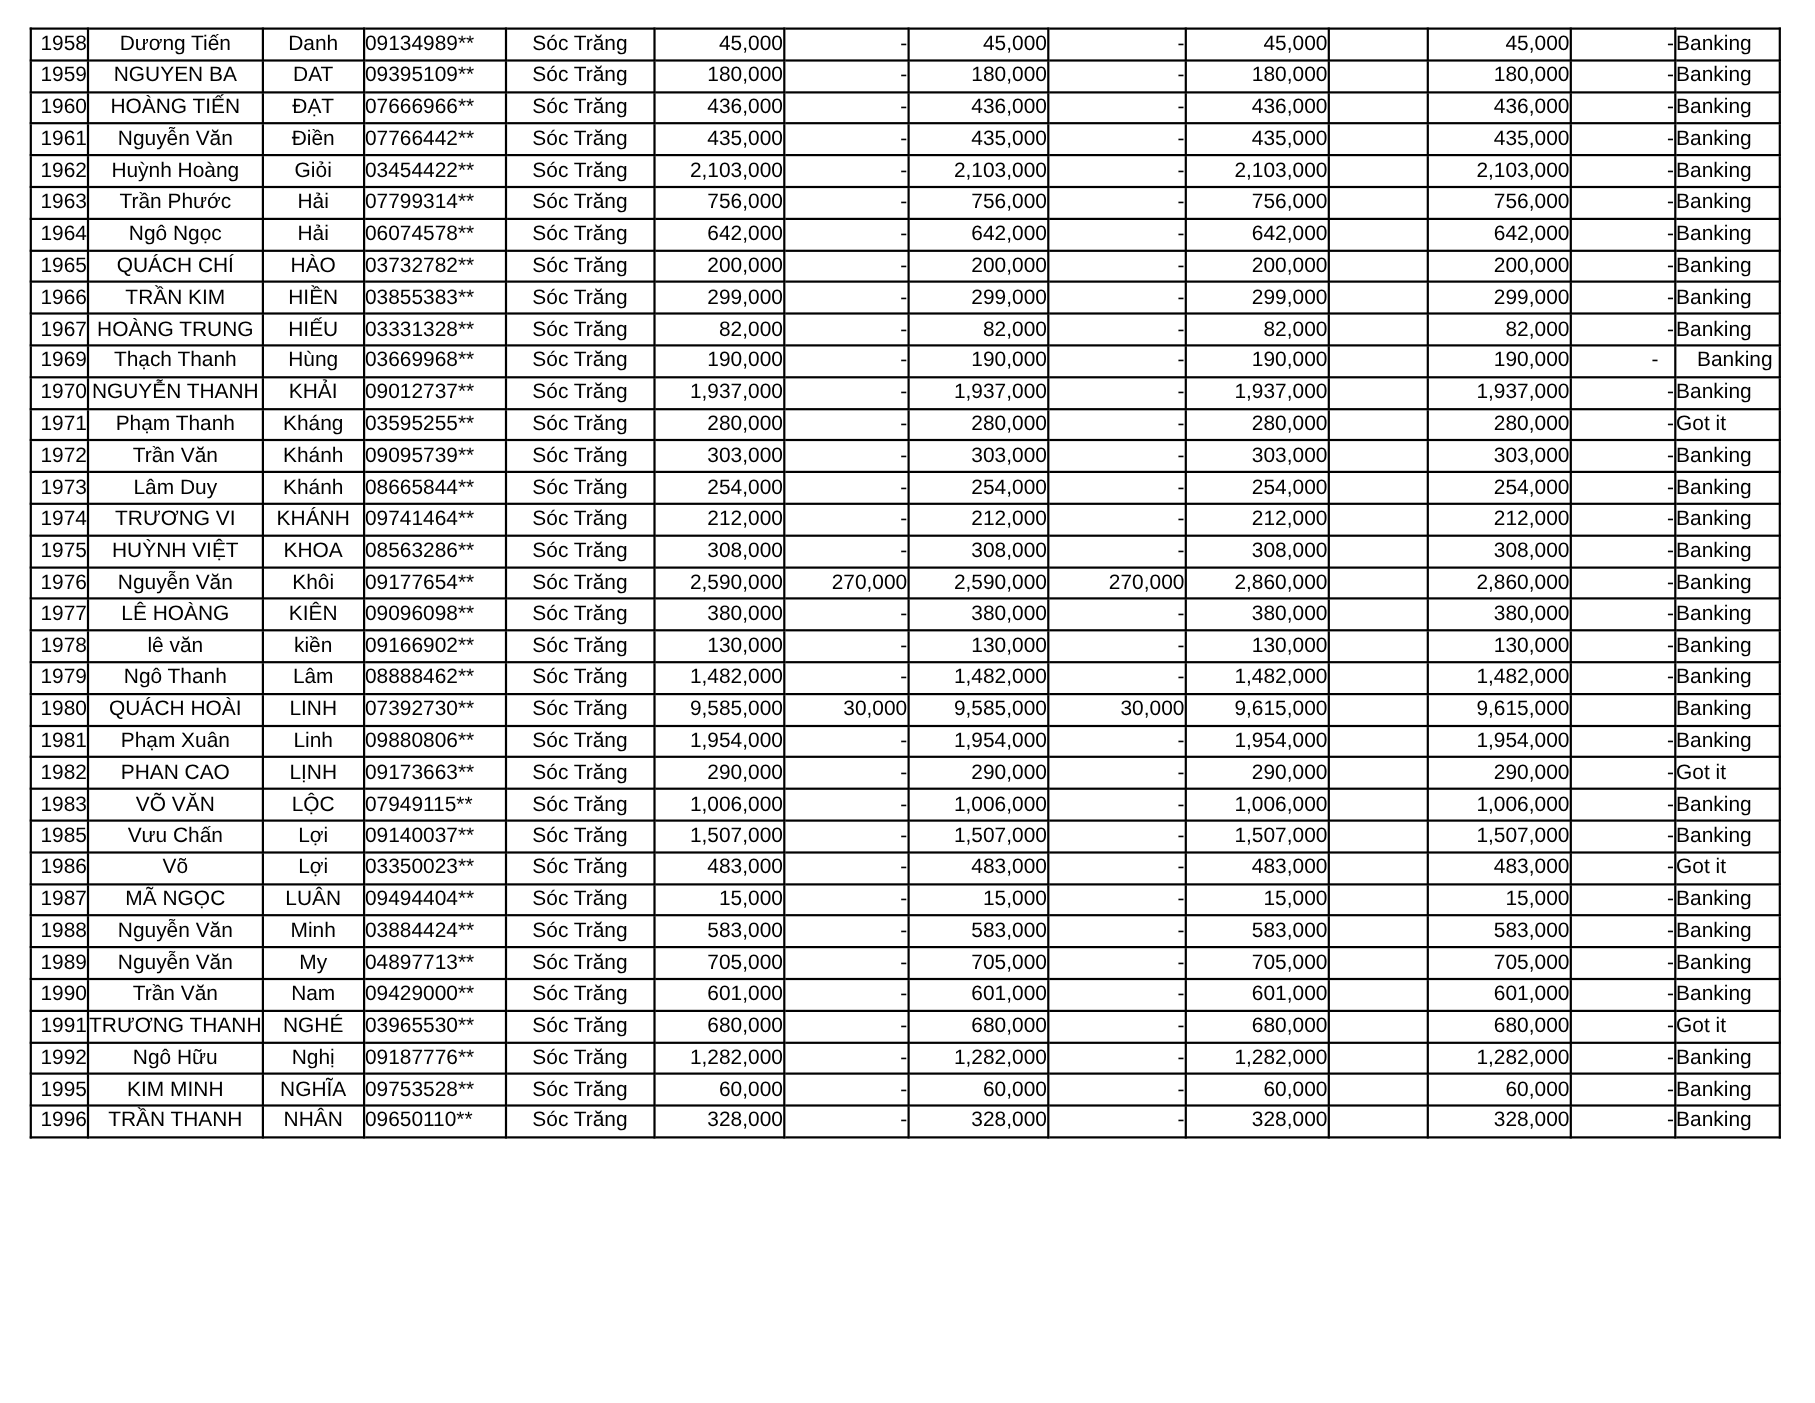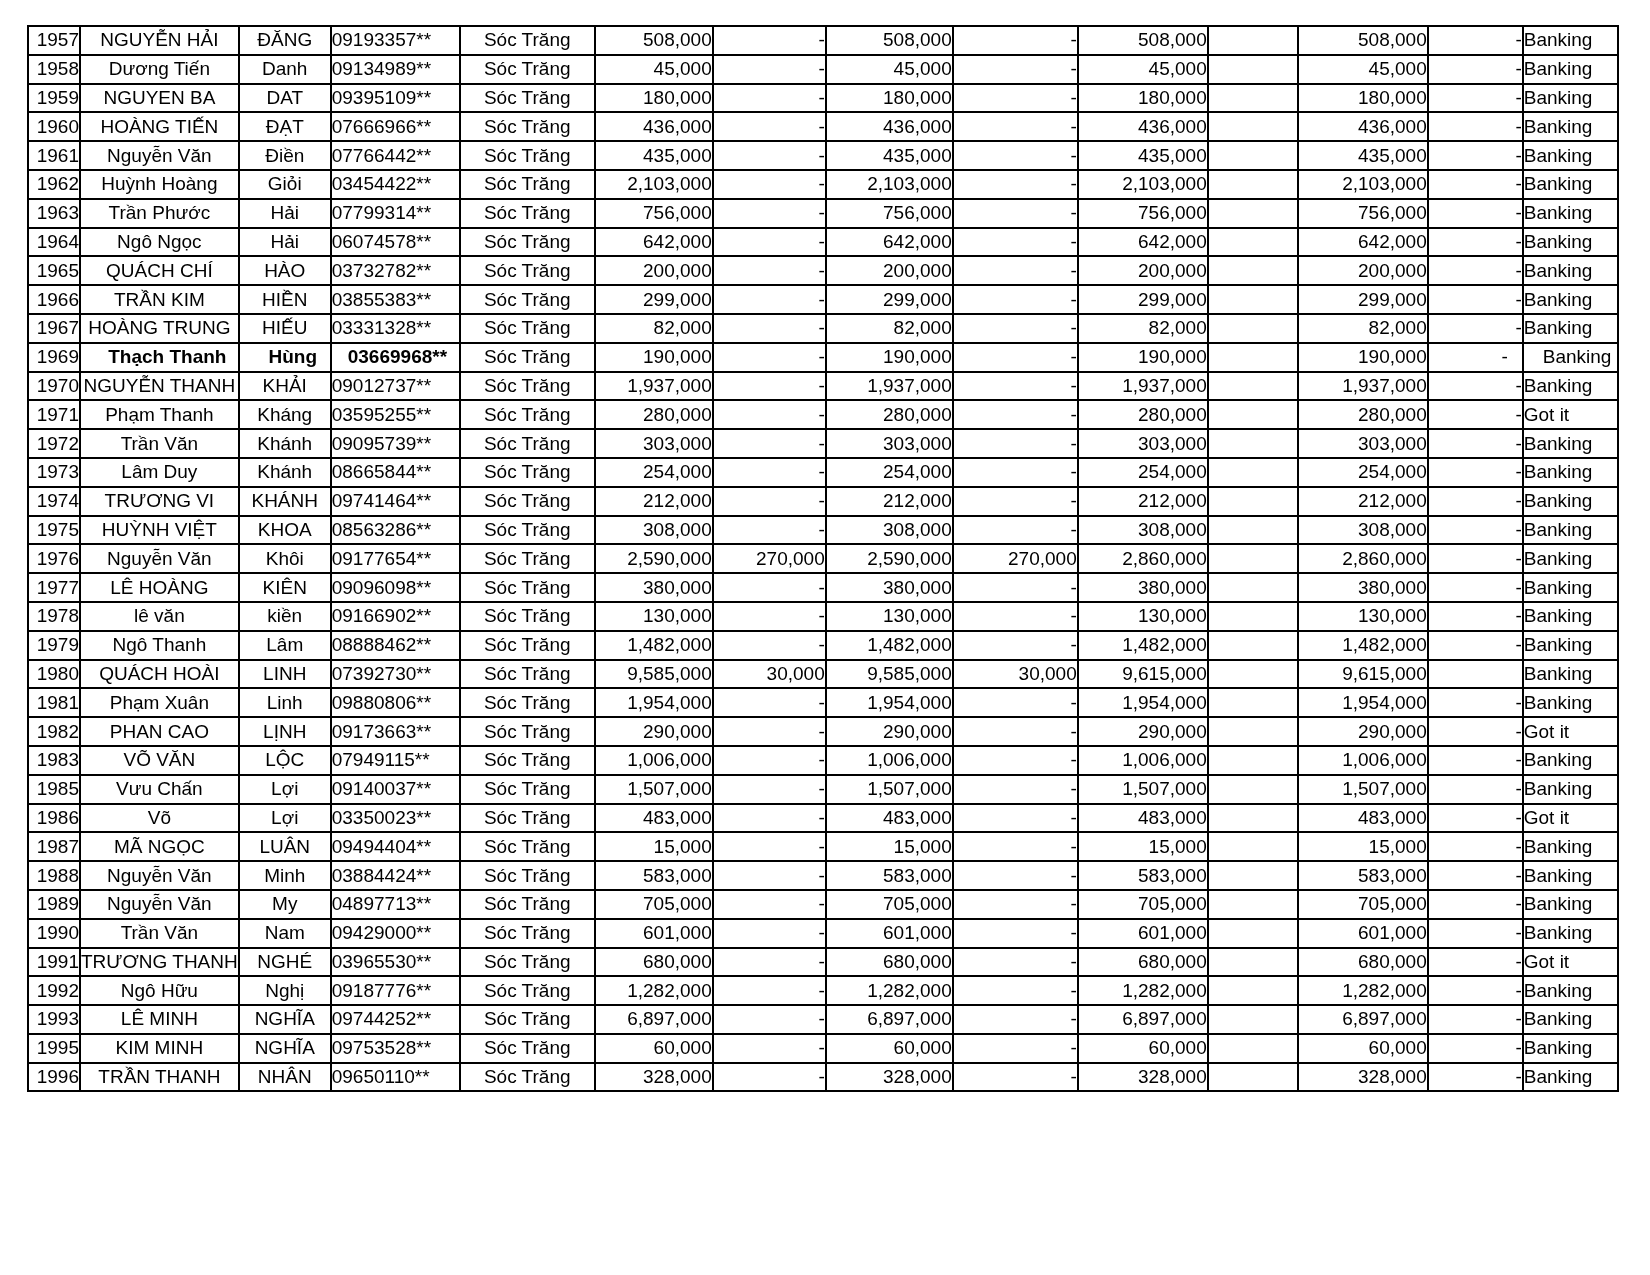--- a/index.html
+++ b/index.html
@@ -35,21 +35,21 @@
   .c-name2  { text-align: center; }
   .c-phone  { text-align: left;   padding-left: 6px; }
   .c-prov   { text-align: center; }
   .c-amt    { text-align: right;  padding-right: 8px; }
   .c-dash   { text-align: right;  padding-right: 30px; }
   .c-blank  { }
   .c-status { text-align: left;   padding-left: 12px; }
   
   .row-bold .c-name1,
   .row-bold .c-name2,
-  .row-bold .c-phone { font-weight: bold; padding-left: 16px; }
+  .row-bold .c-phone { font-weight: normal; }
   
   .row-offset .c-dash.last { padding-right: 14px; }
   .row-offset .c-status { padding-left: 19px; }
 </style>
 </head>
 <body>
 
 <div class="sheet">
   <table class="payments">
     <colgroup>
@@ -63,36 +63,20 @@
       <col style="width:127px">
       <col style="width:125px">
       <col style="width:130px">
       <col style="width:90px">
       <col style="width:130px">
       <col style="width:95px">
       <col style="width:95px">
     </colgroup>
     <tbody>
         <tr>
-          <td class="c-no">1957</td>
-          <td class="c-name1">NGUYỄN HẢI</td>
-          <td class="c-name2">ĐĂNG</td>
-          <td class="c-phone">09193357**</td>
-          <td class="c-prov">Sóc Trăng</td>
-          <td class="c-amt">508,000</td>
-          <td class="c-dash">-</td>
-          <td class="c-amt">508,000</td>
-          <td class="c-dash">-</td>
-          <td class="c-amt">508,000</td>
-          <td class="c-blank"></td>
-          <td class="c-amt">508,000</td>
-          <td class="c-dash last">-</td>
-          <td class="c-status">Banking</td>
-        </tr>
-        <tr>
           <td class="c-no">1958</td>
           <td class="c-name1">Dương Tiến</td>
           <td class="c-name2">Danh</td>
           <td class="c-phone">09134989**</td>
           <td class="c-prov">Sóc Trăng</td>
           <td class="c-amt">45,000</td>
           <td class="c-dash">-</td>
           <td class="c-amt">45,000</td>
           <td class="c-dash">-</td>
           <td class="c-amt">45,000</td>
@@ -607,36 +591,20 @@
           <td class="c-dash">-</td>
           <td class="c-amt">1,282,000</td>
           <td class="c-dash">-</td>
           <td class="c-amt">1,282,000</td>
           <td class="c-blank"></td>
           <td class="c-amt">1,282,000</td>
           <td class="c-dash last">-</td>
           <td class="c-status">Banking</td>
         </tr>
         <tr>
-          <td class="c-no">1993</td>
-          <td class="c-name1">LÊ MINH</td>
-          <td class="c-name2">NGHĨA</td>
-          <td class="c-phone">09744252**</td>
-          <td class="c-prov">Sóc Trăng</td>
-          <td class="c-amt">6,897,000</td>
-          <td class="c-dash">-</td>
-          <td class="c-amt">6,897,000</td>
-          <td class="c-dash">-</td>
-          <td class="c-amt">6,897,000</td>
-          <td class="c-blank"></td>
-          <td class="c-amt">6,897,000</td>
-          <td class="c-dash last">-</td>
-          <td class="c-status">Banking</td>
-        </tr>
-        <tr>
           <td class="c-no">1995</td>
           <td class="c-name1">KIM MINH</td>
           <td class="c-name2">NGHĨA</td>
           <td class="c-phone">09753528**</td>
           <td class="c-prov">Sóc Trăng</td>
           <td class="c-amt">60,000</td>
           <td class="c-dash">-</td>
           <td class="c-amt">60,000</td>
           <td class="c-dash">-</td>
           <td class="c-amt">60,000</td>

